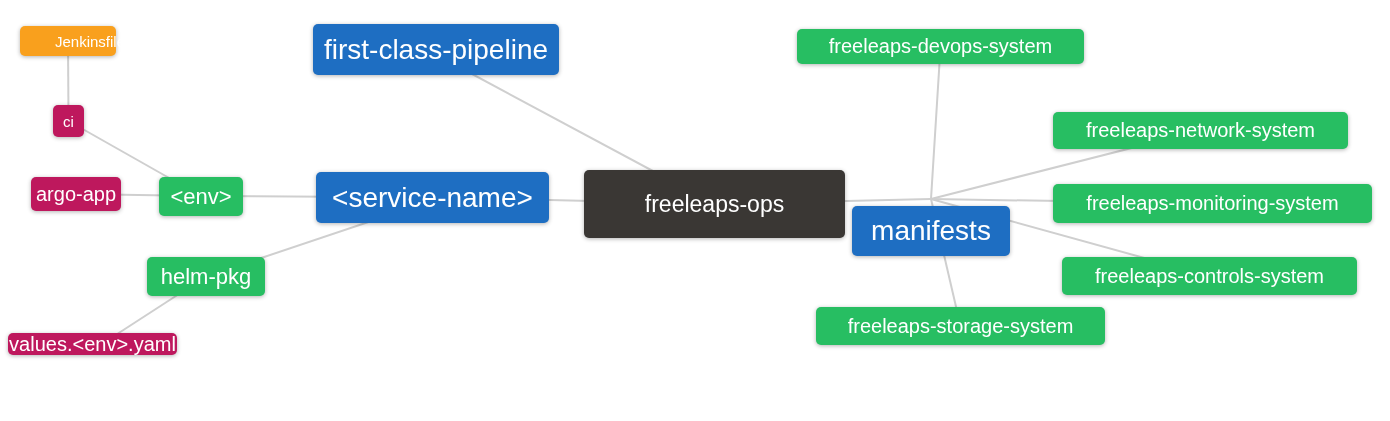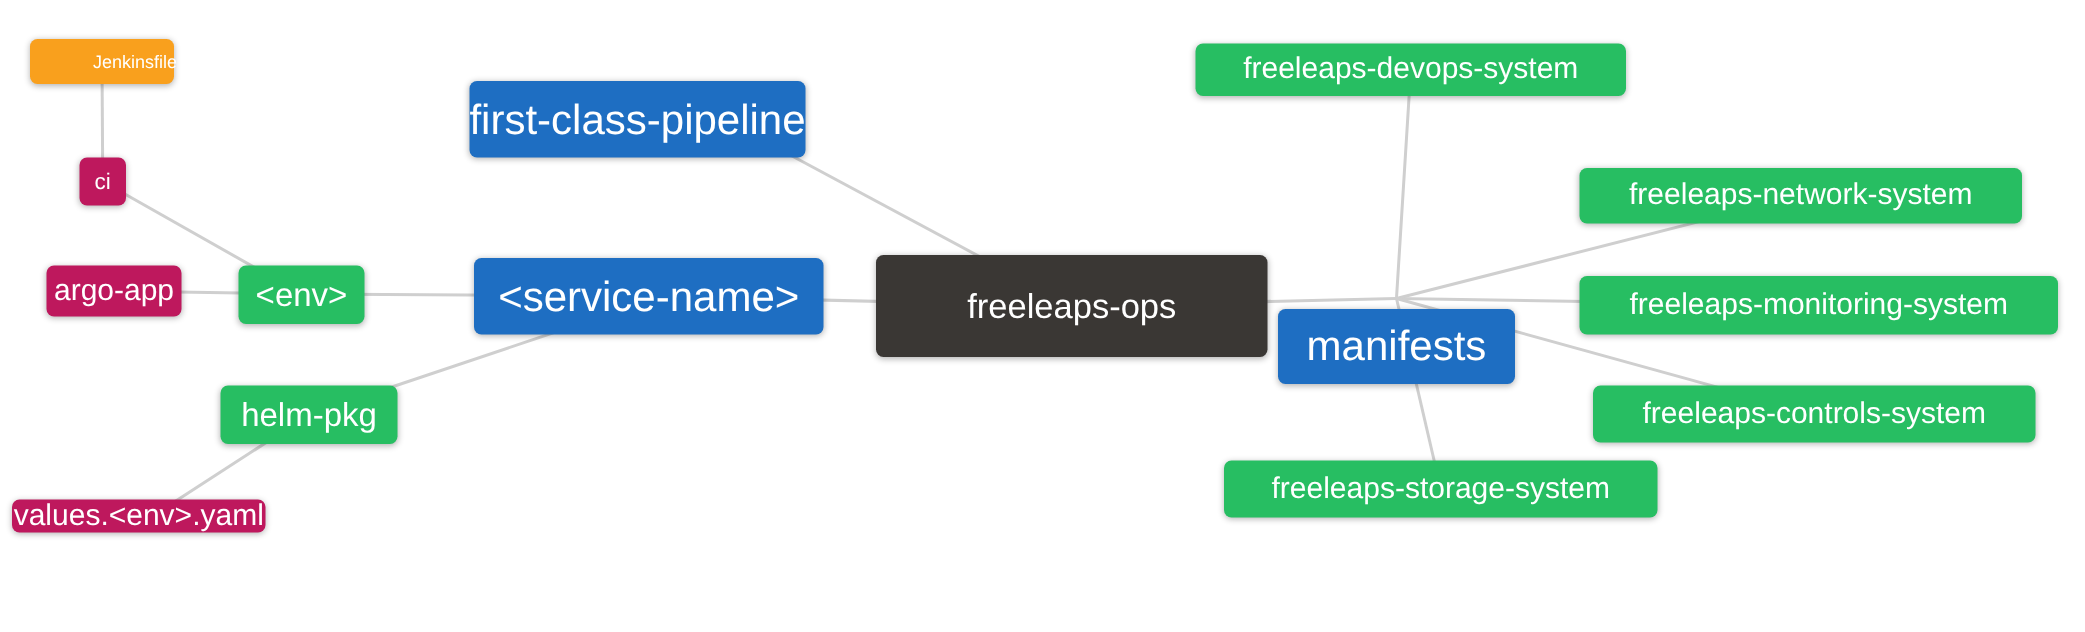--- a/index.html
+++ b/index.html
@@ -30,21 +30,21 @@
     border-radius: 5px;
     box-shadow: 0 1px 4px rgba(0,0,0,0.30);
     white-space: nowrap;
     cursor: default;
   }
   .c-blue      { background: #1e6ec2; }
   .c-green     { background: #27be62; }
   .c-vermilion { background: #be185d; text-align: center; }
   .c-amber     { background: #f9a01d; }
   .c-dark      { background: #3a3734; }
-  .fs-13 { font-size: 12px; padding-left: 44px; }
+  .fs-13 { font-size: 15px; padding-left: 44px; }
   .fs-15 { font-size: 15px; }
   .fs-17 { font-size: 20px; }
   .fs-20 { font-size: 20px; }
   .fs-22 { font-size: 22px; }
   .fs-28 { font-size: 28px; }
   .fs-33 { font-size: 23px; }
 </style>
 </head>
 <body>
 
@@ -66,21 +66,21 @@
     <line x1="931" y1="199" x2="1209.5" y2="276"></line>
     <line x1="931" y1="199" x2="960.5" y2="326"></line>
   </svg>
 
   <div class="node c-amber fs-13" style="left:20px;  top:26px;  width:96px;  height:30px;">Jenkinsfile</div>
   <div class="node c-vermilion fs-15" style="left:53px;  top:105px; width:31px;  height:32px;">ci</div>
   <div class="node c-vermilion fs-17" style="left:31px;  top:177px; width:90px;  height:34px;">argo-app</div>
   <div class="node c-green fs-22" style="left:147px; top:257px; width:118px; height:39px;">helm-pkg</div>
   <div class="node c-green fs-22" style="left:159px; top:177px; width:84px;  height:39px;">&lt;env&gt;</div>
   <div class="node c-vermilion fs-17" style="left:8px;   top:333px; width:169px; height:22px;">values.&lt;env&gt;.yaml</div>
-  <div class="node c-blue fs-28" style="left:313px; top:54px;  width:224px; height:51px;">first-class-pipeline</div>
+  <div class="node c-blue fs-28" style="left:313px; top:24px;  width:246px; height:51px;">first-class-pipeline</div>
   <div class="node c-blue fs-28" style="left:316px; top:172px; width:233px; height:51px;">&lt;service-name&gt;</div>
   <div class="node c-dark fs-33" style="left:584px; top:170px; width:261px; height:68px;">freeleaps-ops</div>
   <div class="node c-blue fs-28" style="left:852px; top:174px; width:158px; height:50px;margin-top:32px;">manifests</div>
   <div class="node c-green fs-20" style="left:797px; top:29px;  width:287px; height:35px;">freeleaps-devops-system</div>
   <div class="node c-green fs-20" style="left:1053px;top:112px; width:295px; height:37px;">freeleaps-network-system</div>
   <div class="node c-green fs-20" style="left:1053px;top:184px; width:319px; height:39px;">freeleaps-monitoring-system</div>
   <div class="node c-green fs-20" style="left:1062px;top:257px; width:295px; height:38px;">freeleaps-controls-system</div>
   <div class="node c-green fs-20" style="left:816px; top:307px; width:289px; height:38px;">freeleaps-storage-system</div>
 
 </div>

